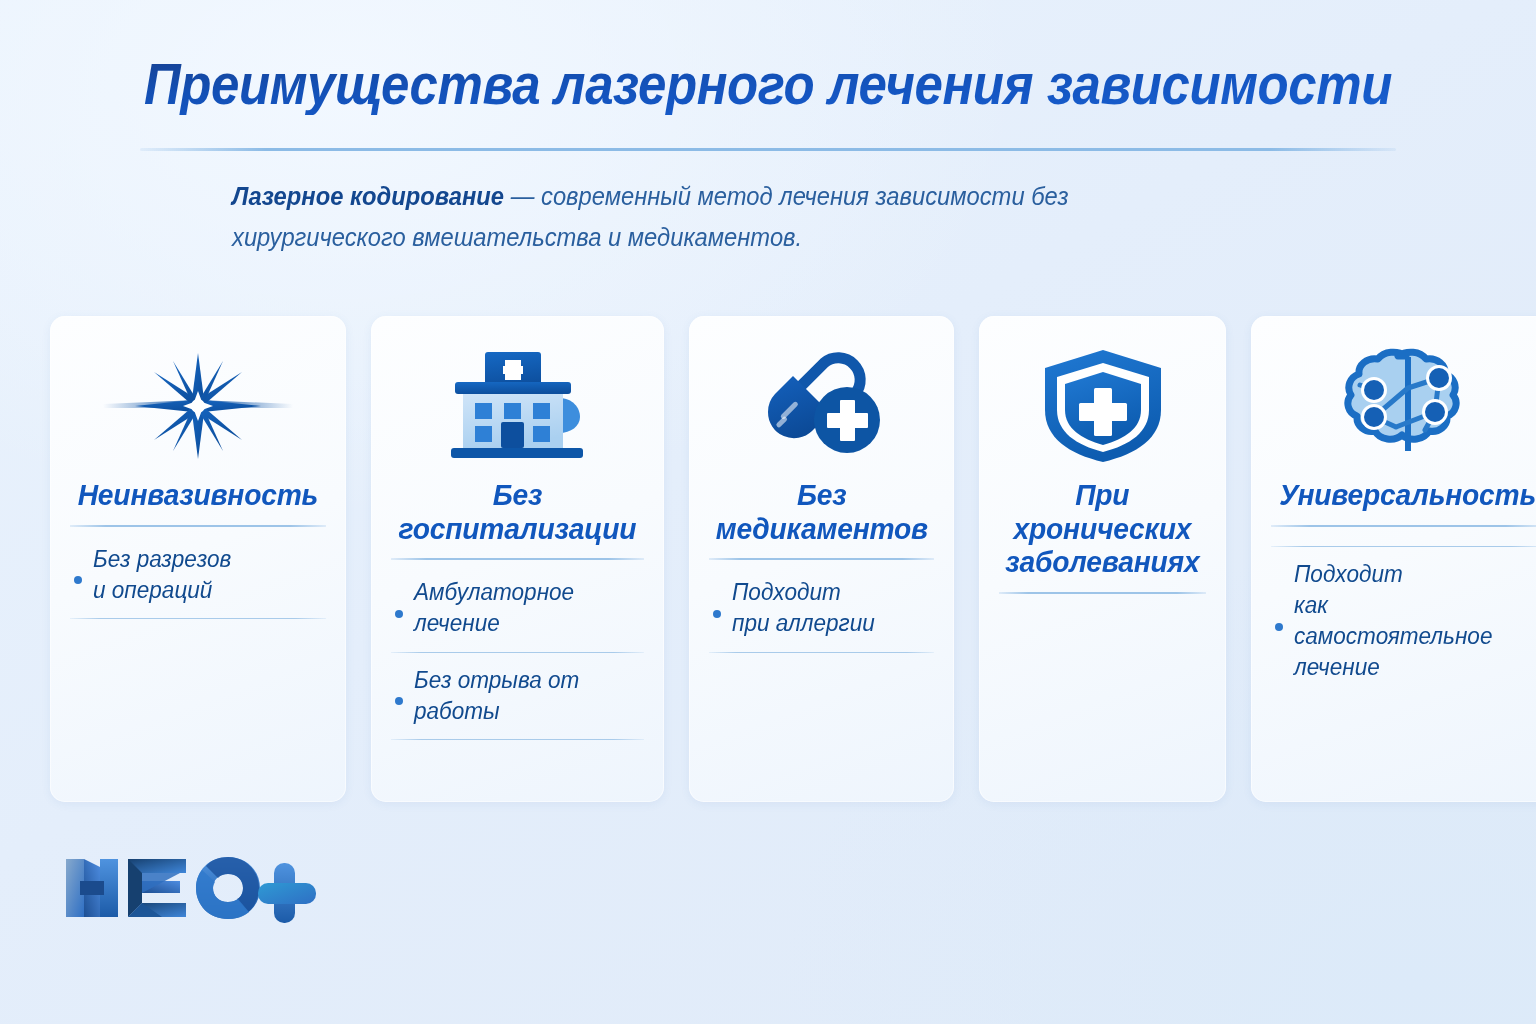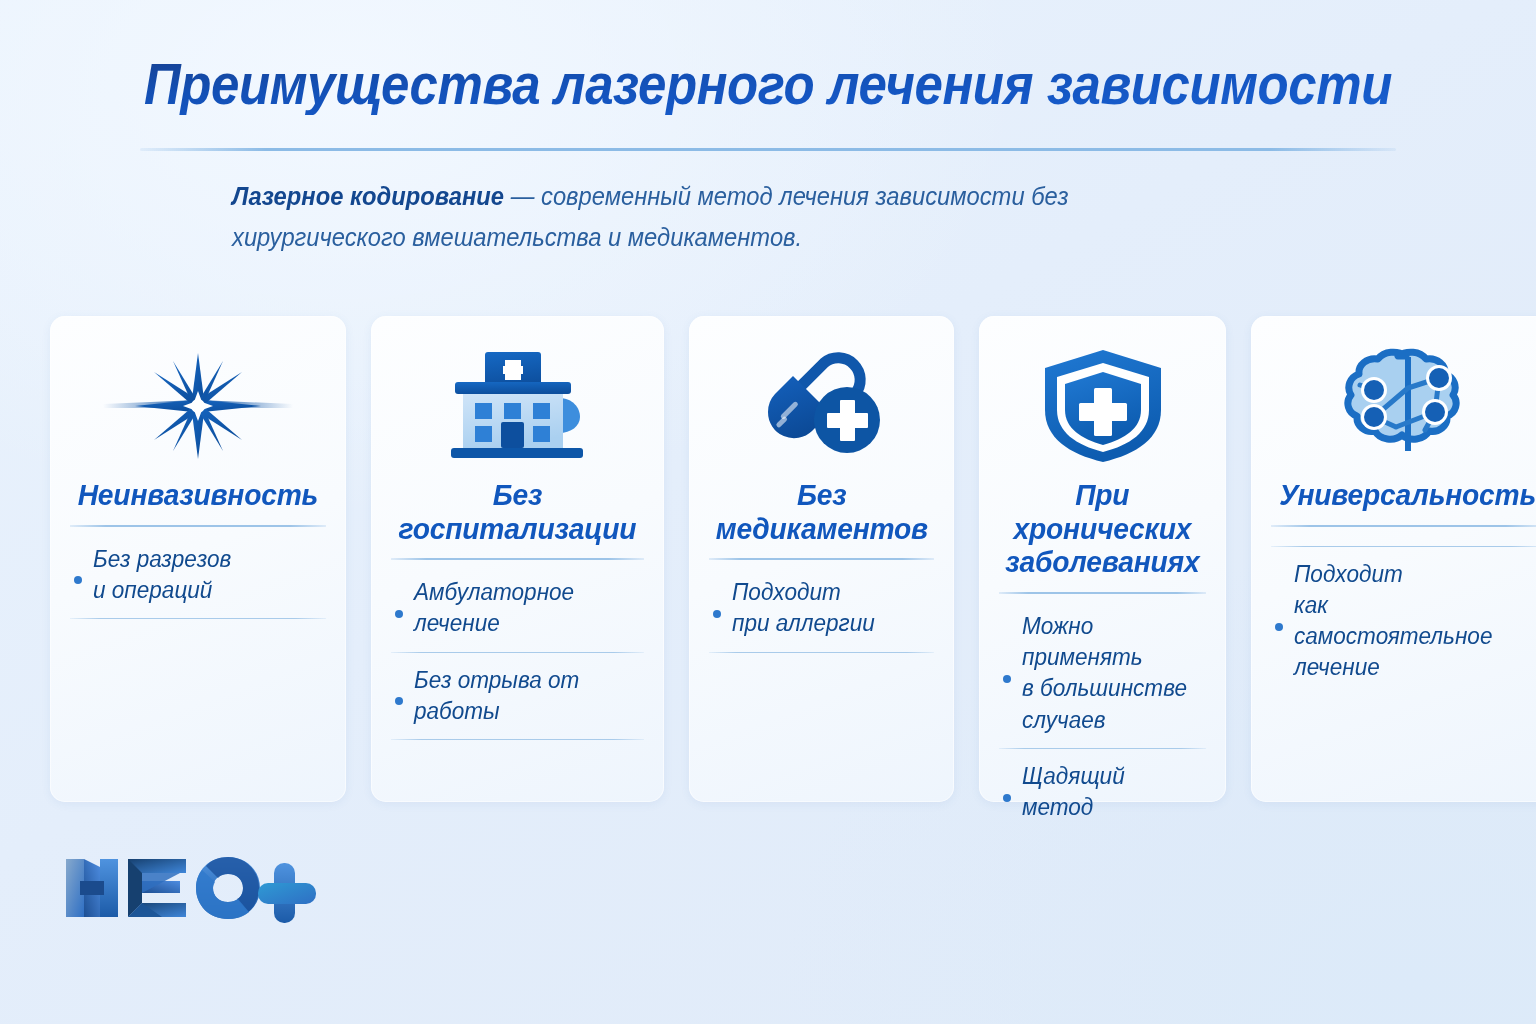--- a/index.html
+++ b/index.html
@@ -317,32 +317,20 @@
           <path d="M65 3 L123 21 v42c0 28-24 44-58 52C31 107 7 91 7 63V21z" fill="url(#shieldG)"></path>
           <path d="M65 16 L111 30 v33c0 22-19 35-46 42C38 98 19 85 19 63V30z" fill="#ffffff"></path>
           <path d="M65 25 L103 37 v26c0 18-16 29-38 35C43 92 27 81 27 63V37z" fill="url(#shieldG)"></path>
           <rect x="56" y="41" width="18" height="48" rx="1.5" fill="#ffffff"></rect>
           <rect x="41" y="56" width="48" height="18" rx="1.5" fill="#ffffff"></rect>
         </svg>
       </div>
       <div class="card-title">При хронических
 заболеваниях</div>
       <div class="title-divider"></div>
-      <div class="bullets">
-        <div class="bullet">
-          <span class="dot"></span>
-          <span class="bullet-text">Можно применять
-в большинстве случаев</span>
-        </div>
-        <div class="bullet-divider"></div>
-        <div class="bullet">
-          <span class="dot"></span>
-          <span class="bullet-text">Щадящий метод</span>
-        </div>
-      </div>
     </div>
 
     <div class="card">
       <div class="icon-wrap">
         <svg width="150" height="116" viewBox="0 0 150 116" aria-hidden="true">
           <g>
             <path d="M73 8c-9-6-22-5-28 3-11-2-20 6-19 15-9 3-13 13-8 21-6 7-3 18 6 21-1 10 8 17 18 15 5 9 19 11 27 4
                      8 7 22 5 27-4 10 2 19-5 18-15 9-3 12-14 6-21 5-8 1-18-8-21 1-9-8-17-19-15-6-8-19-9-28-3z" fill="#a9d0f0" stroke="#1b6ec4" stroke-width="7" stroke-linejoin="round"></path>
             <path d="M75 9 V103" stroke="#1b6ec4" stroke-width="6" fill="none"></path>
             <path d="M63 79 l-22 -10 M41 69 L75 40 M75 40 L106 30 M106 30 L102 64 M102 64 L63 79 M102 64 l-10 18 M41 42 l-14 -5" stroke="#2879c9" stroke-width="5" fill="none" stroke-linecap="round"></path>

